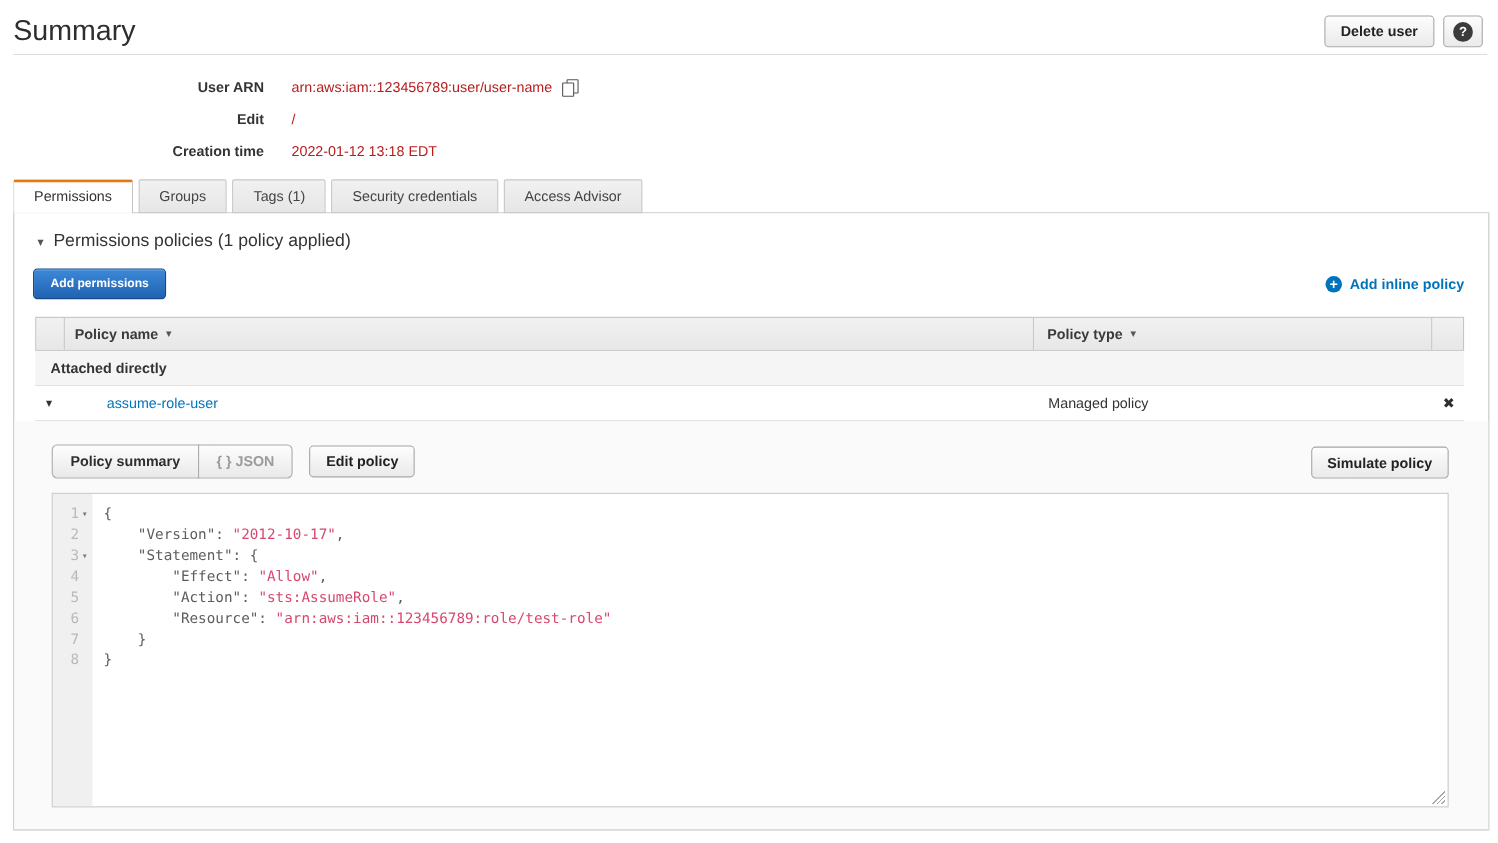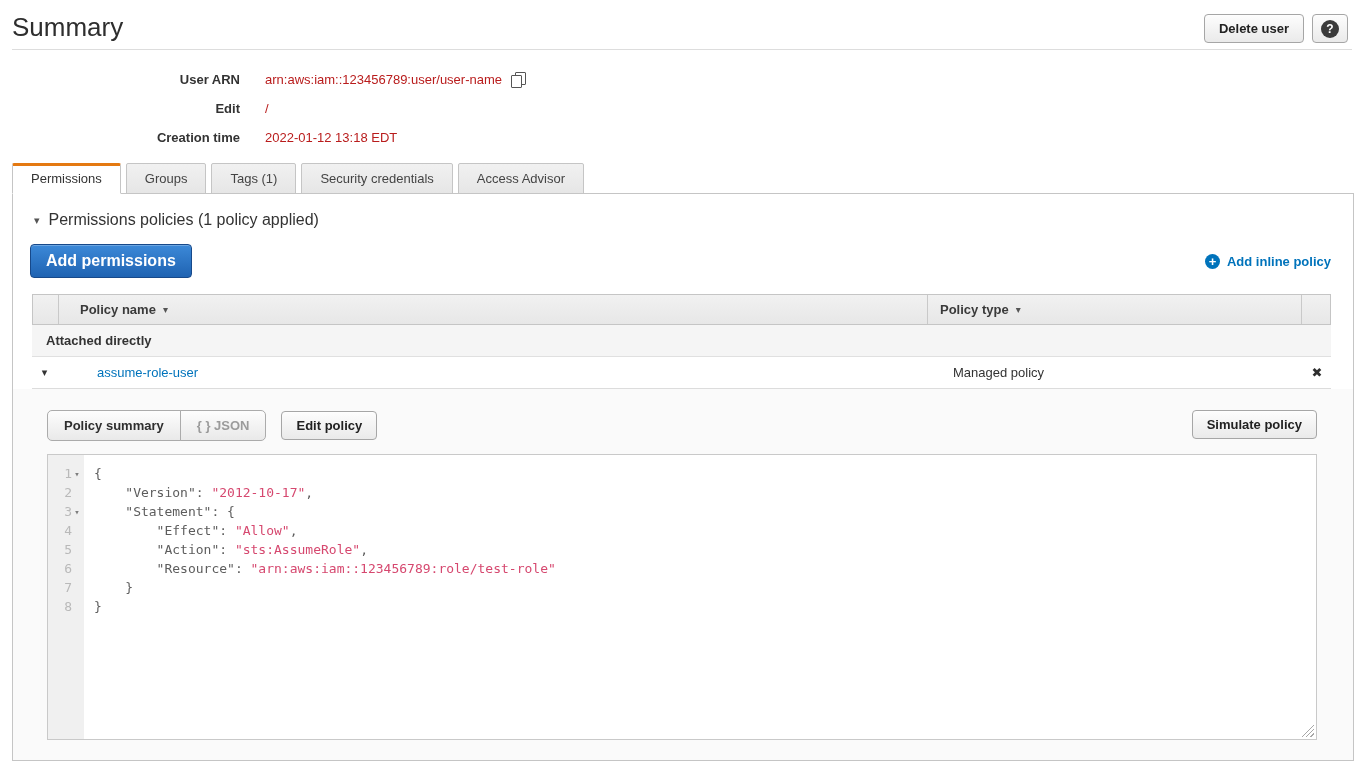--- a/index.html
+++ b/index.html
@@ -60,49 +60,49 @@
 
   
   .panel { flex: 1; margin: 0 8px 0 12px; border-left: 1px solid #c5c5c5; border-right: 1px solid #c5c5c5; background: #fff; }
   .section-head { padding: 17px 0 0 21px; font-size: 16px; color: #333; display: flex; align-items: center; cursor: pointer; }
   .section-caret { font-size: 11px; color: #555; margin-right: 9px; }
 
   .actions-row { display: flex; justify-content: space-between; align-items: center; margin: 15px 22px 16px 17px; }
   .btn-primary {
     background: linear-gradient(#3c89d8, #1f63b2);
     border: 1px solid #17498a; border-radius: 4px;
-    color: #fff; font-weight: bold; font-size: 16px; padding: 7px 15px; cursor: pointer;
+    color: #fff; font-weight: bold; font-size: 11px; padding: 7px 15px; cursor: pointer;
     box-shadow: 0 1px 0 rgba(255,255,255,.25) inset; font-family: inherit;
   }
   .inline-link { display: inline-flex; align-items: center; gap: 7px; color: #0073bb; font-weight: bold; text-decoration: none; cursor: pointer; }
   .plus-circle {
     display: inline-block; width: 15px; height: 15px; border-radius: 50%;
     background: #0073bb; color: #fff; font-size: 13px; font-weight: bold;
     line-height: 15px; text-align: center;
   }
 
   
   .ptable { margin: 0 22px 0 19px; }
-  .thead { display: flex; background: linear-gradient(#f1f1f1, #e7e7e7); border: 1px solid #c5c5c5; height: 31px; align-items: stretch; gap: 12px; }
+  .thead { display: flex; background: linear-gradient(#f1f1f1, #e7e7e7); border: 1px solid #c5c5c5; height: 31px; align-items: stretch; }
   .th { display: flex; align-items: center; font-weight: bold; color: #3a3a3a; }
   .col-expand { width: 26px; border-right: 1px solid #c9c9c9; flex: none; display: flex; align-items: center; justify-content: center; }
   .col-name { flex: 1; padding-left: 9px; }
   .col-type { width: 362px; flex: none; border-left: 1px solid #c9c9c9; padding-left: 12px; }
   .col-x { width: 29px; flex: none; border-left: 1px solid #c9c9c9; display: flex; align-items: center; justify-content: center; }
   .sort-caret { font-size: 10px; color: #555; margin-left: 7px; }
   .group-row { background: #f5f5f5; border-bottom: 1px solid #e0e0e0; font-weight: bold; padding: 8px 10px 8px 14px; color: #333; }
   .policy-row { display: flex; align-items: center; height: 32px; border-bottom: 1px solid #dcdcdc; background: #fff; }
   .policy-row .col-expand, .policy-row .col-type, .policy-row .col-x { border-color: transparent; }
   .expand-caret { font-size: 11px; color: #333; cursor: pointer; }
   .policy-link { color: #0073bb; text-decoration: none; cursor: pointer; padding-left: 30px; }
   .remove-x { font-size: 13px; color: #2e2e2e; cursor: pointer; font-weight: bold; }
 
   
   .expanded { background: #fafafa; border-bottom: 1px solid #c5c5c5; padding: 21px 36px 20px 34px; }
-  .detail-toolbar { display: flex; justify-content: space-between; align-items: flex-start; }
+  .detail-toolbar { display: flex; justify-content: space-between; align-items: flex-end; }
   .toolbar-left { display: flex; align-items: center; }
   .seg-group { display: inline-flex; }
   .seg-btn {
     background: linear-gradient(#fdfdfd, #e9e9e9); border: 1px solid #ababab;
     padding: 7px 16px; font-size: 13px; font-weight: bold; color: #2e2e2e; cursor: pointer; font-family: inherit;
   }
   .seg-btn:first-child { border-radius: 5px 0 0 5px; }
   .seg-btn:last-child { border-radius: 0 5px 5px 0; margin-left: -1px; }
   .seg-btn.muted { color: #9b9b9b; }
   .gap-btn { margin-left: 15px; }

